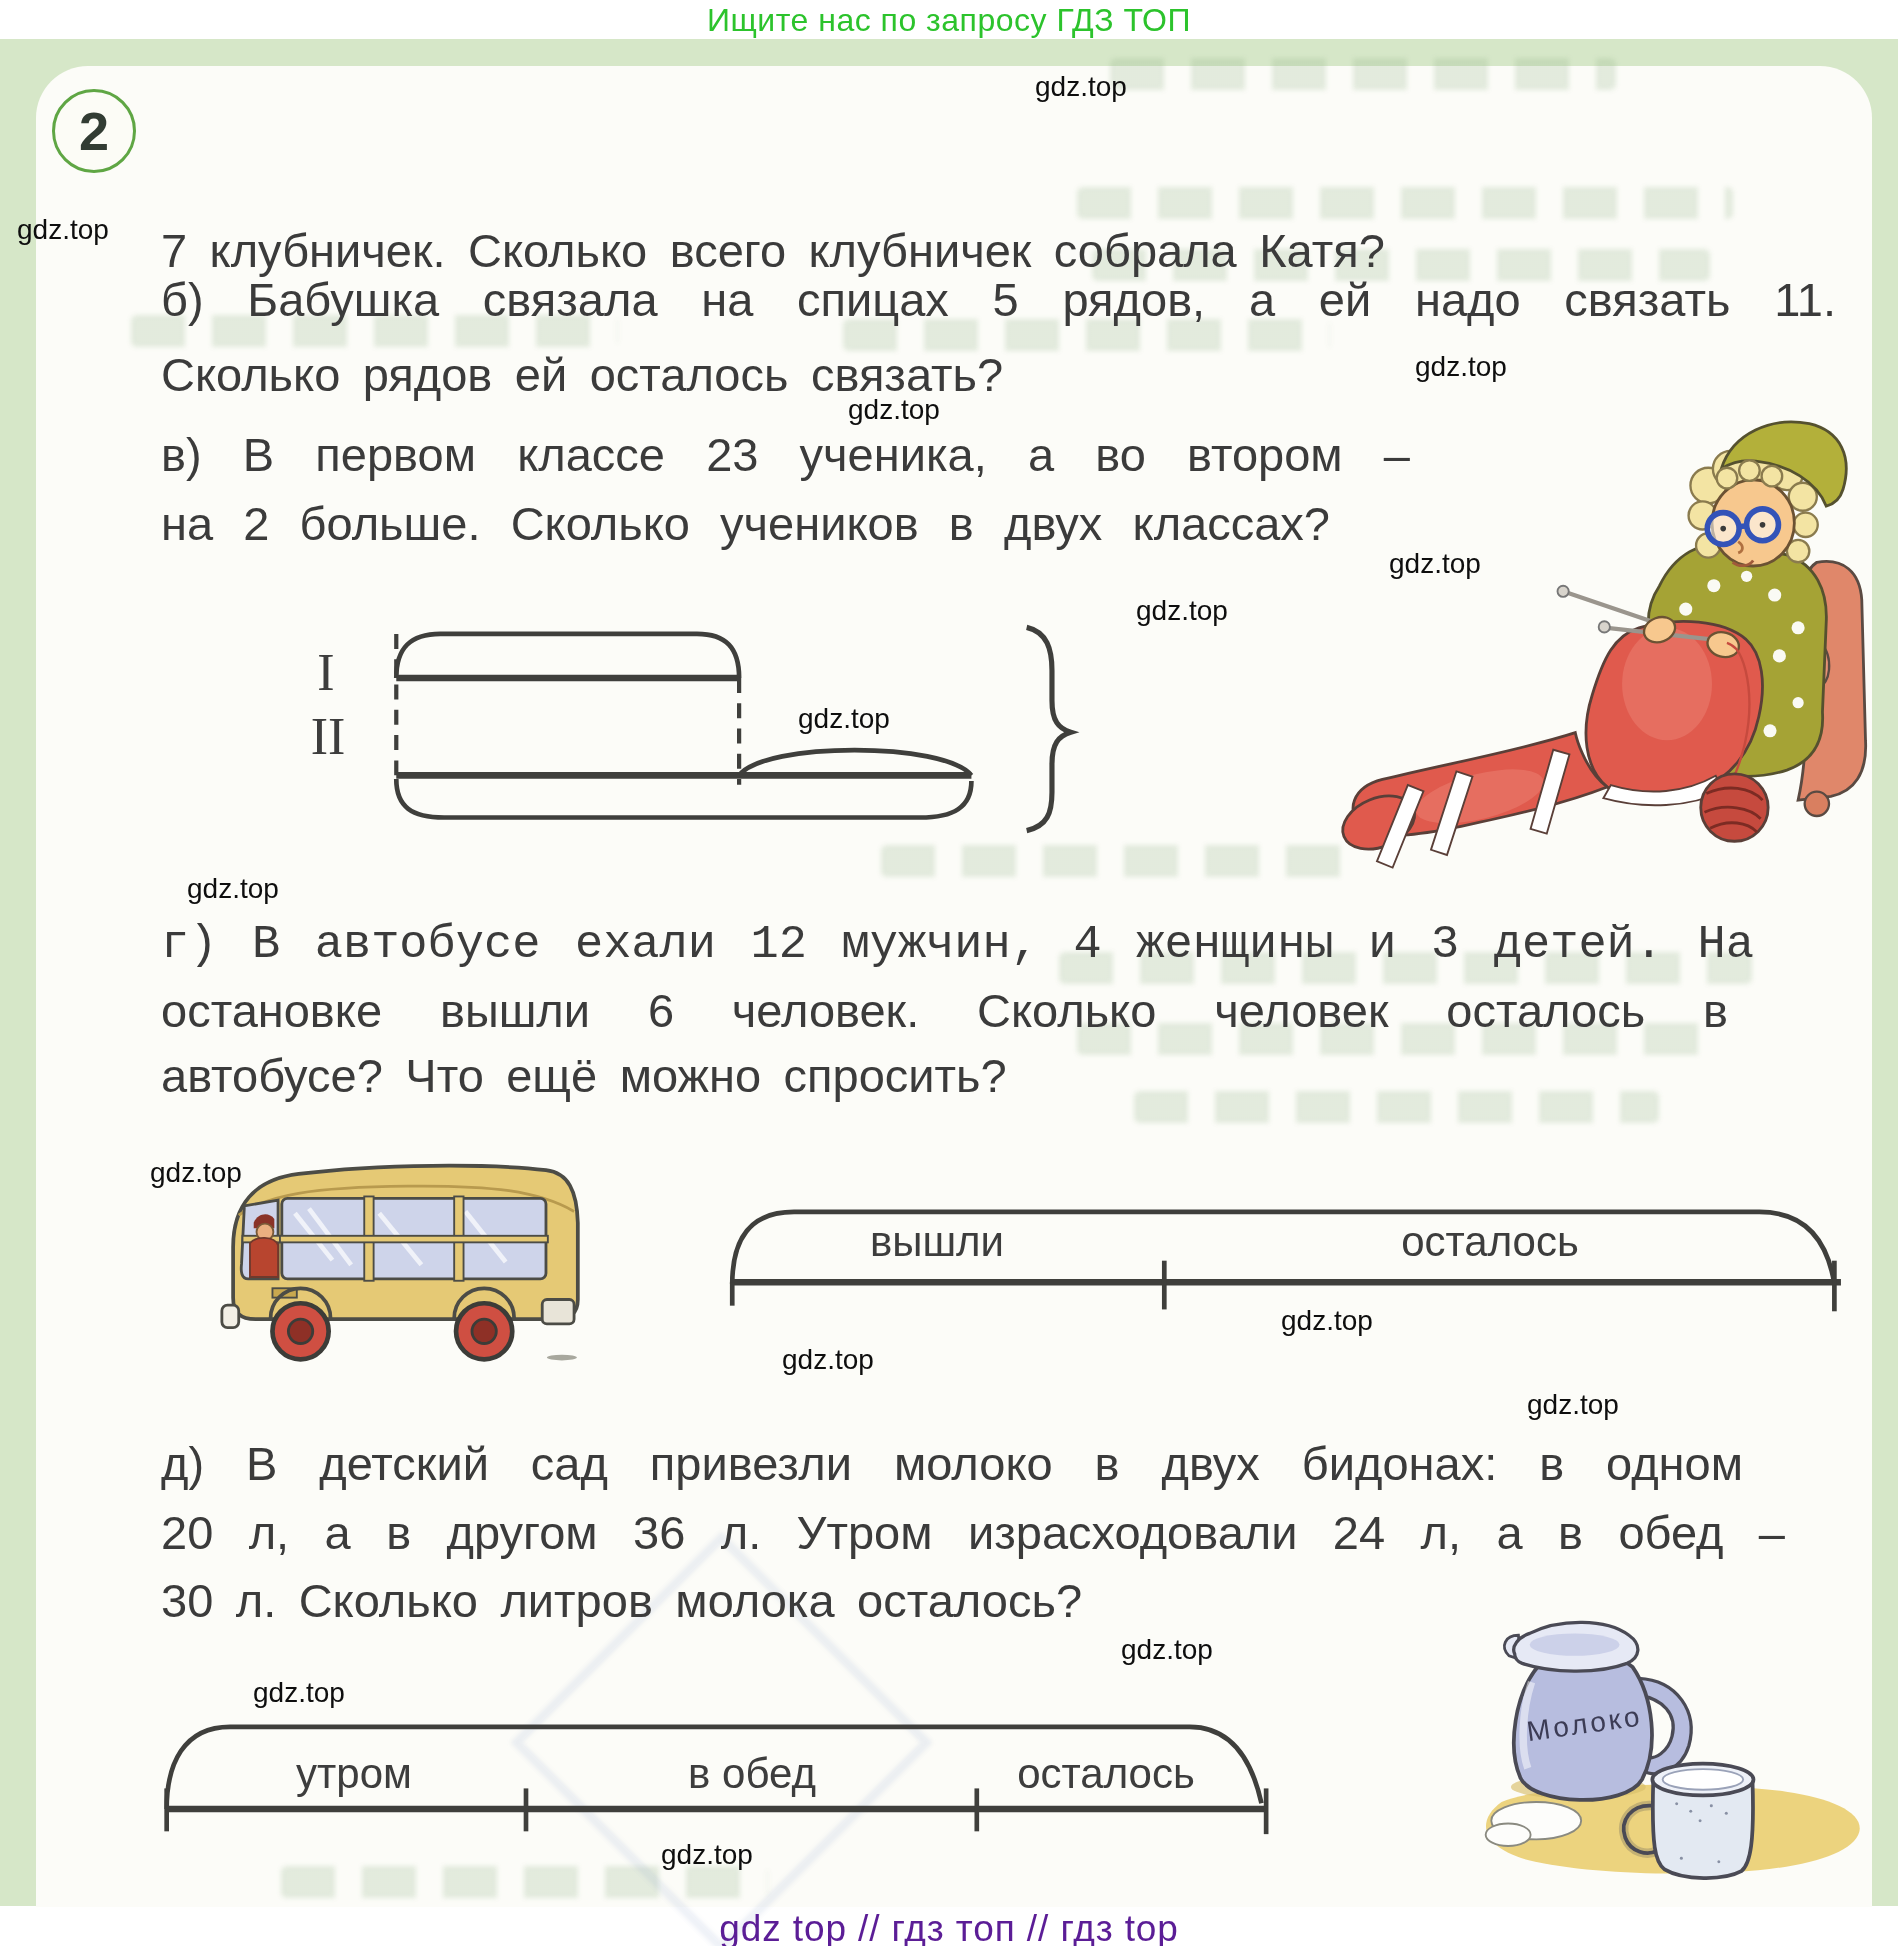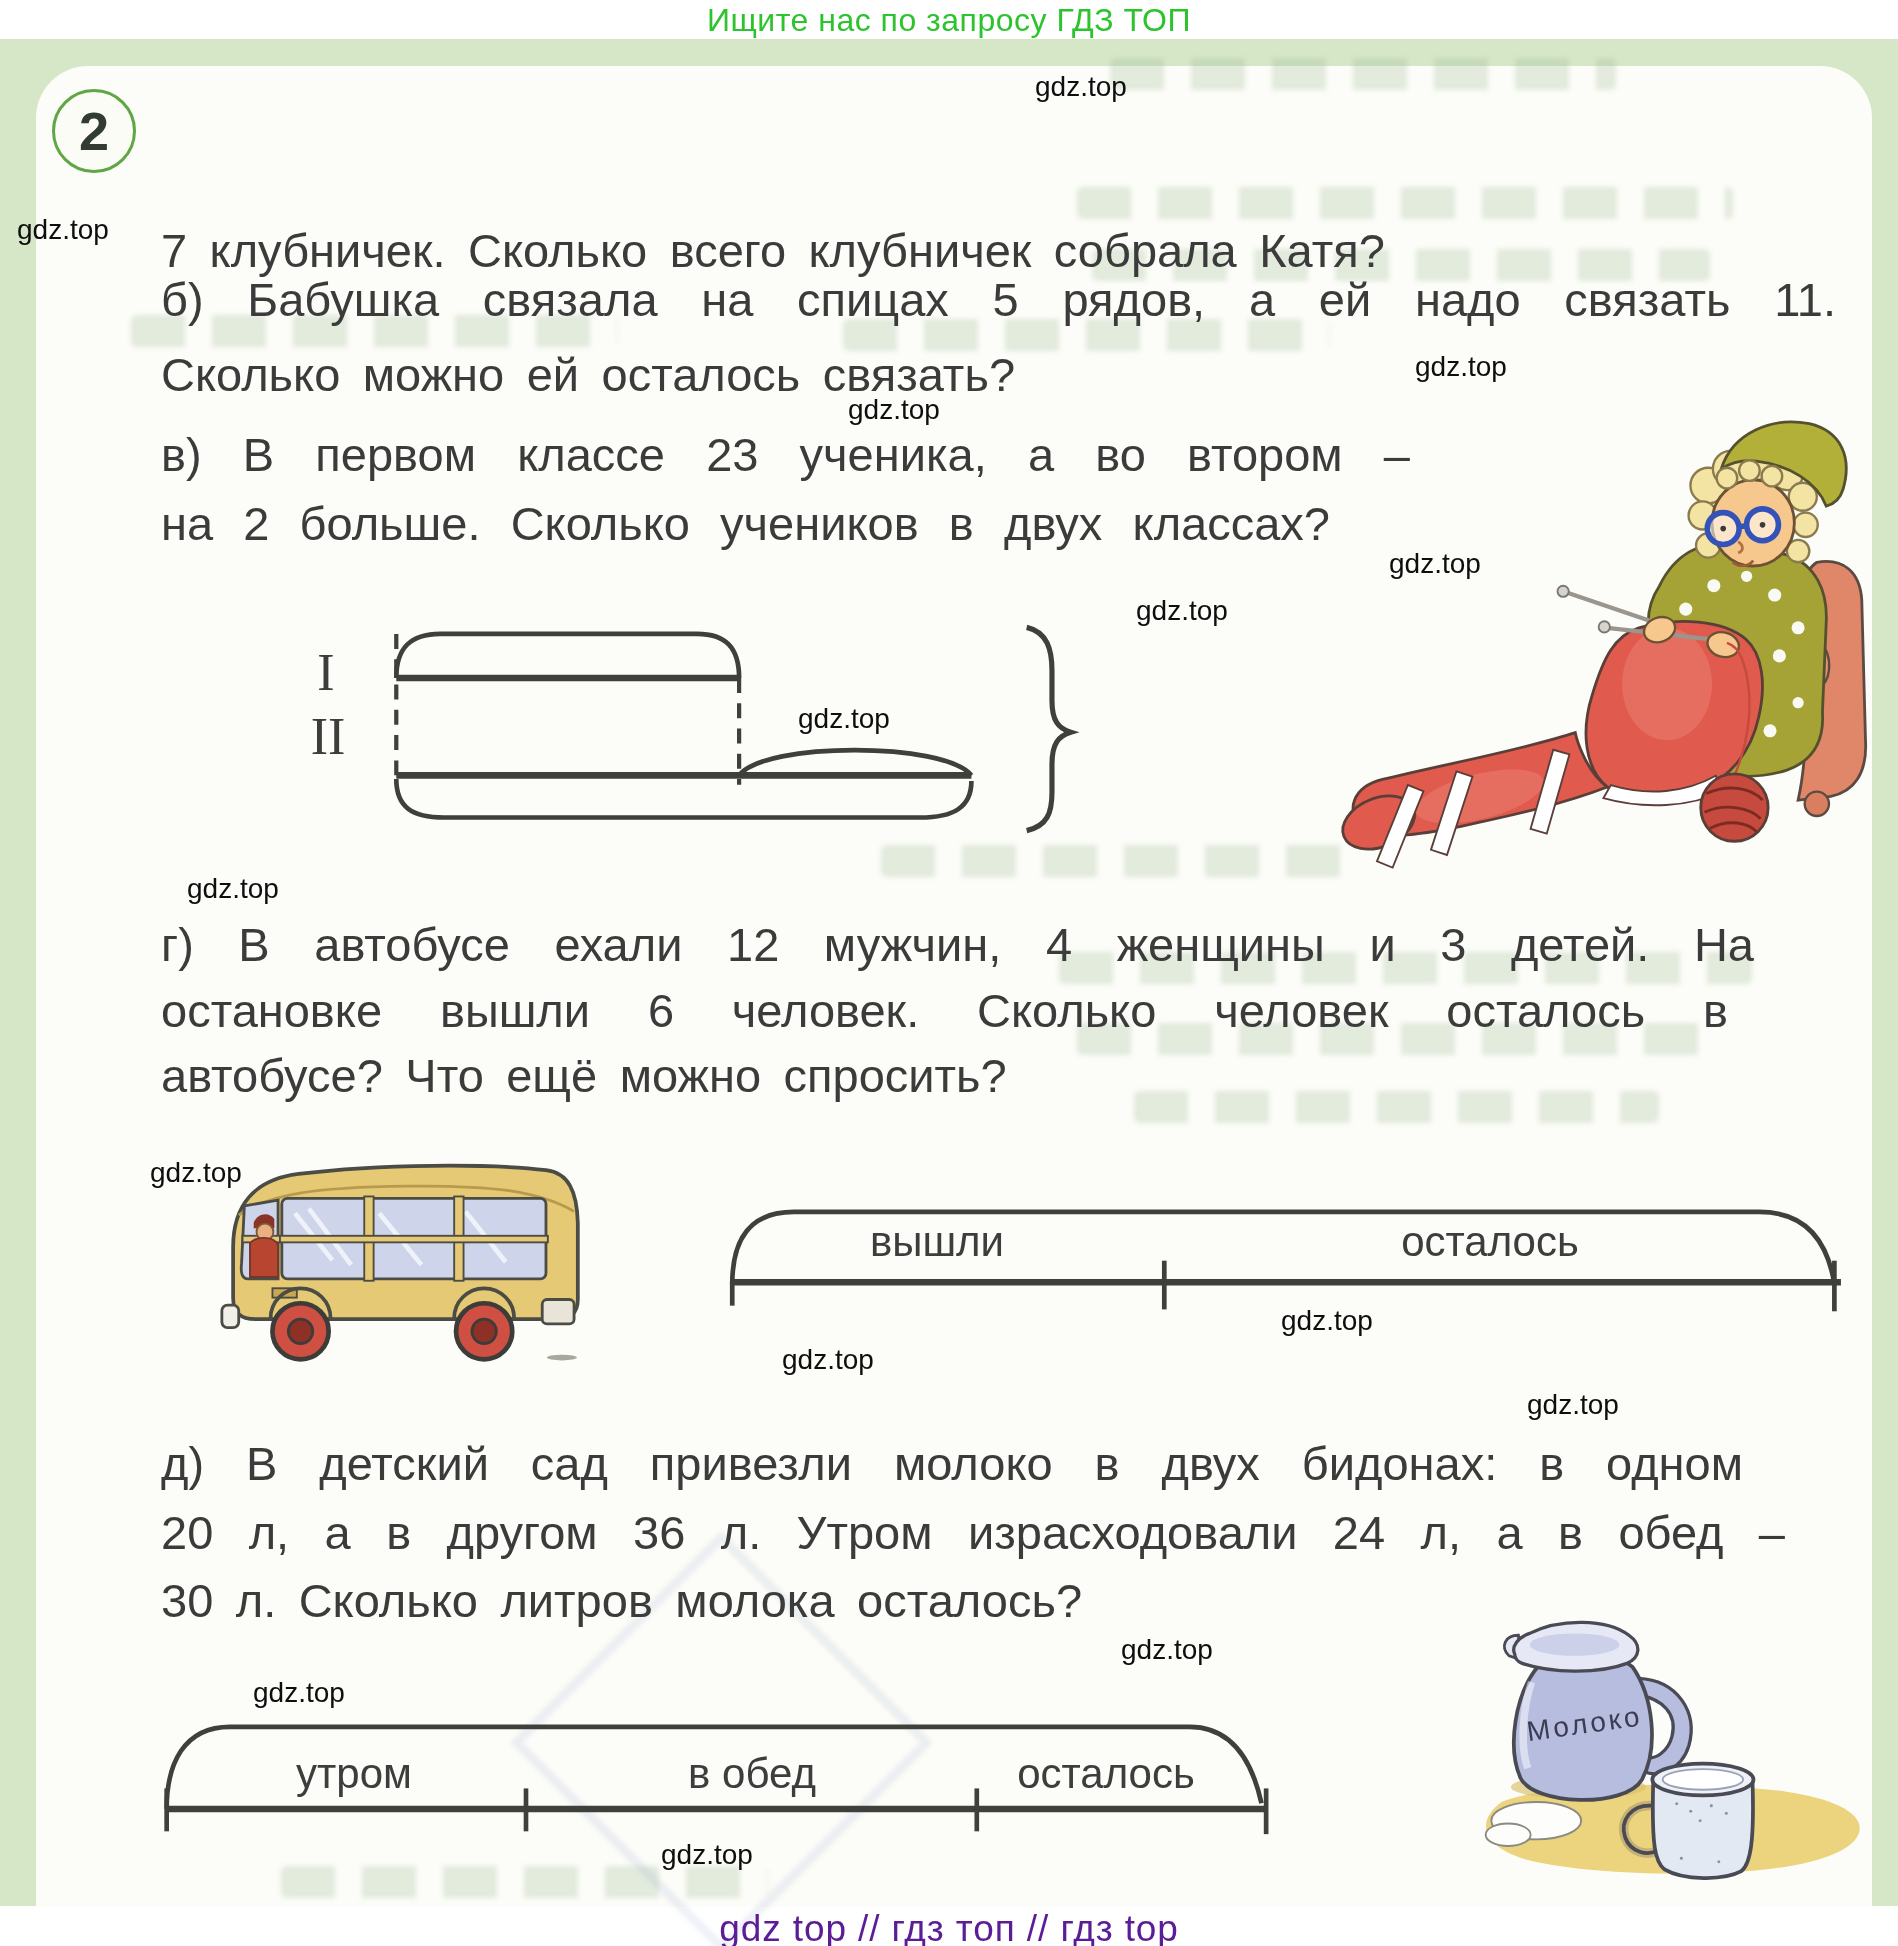--- a/index.html
+++ b/index.html
@@ -59,21 +59,21 @@
   <div class="ghost" style="left:281px;top:1866px;width:487px;"></div>
   <div class="ghost-star"></div>
 
   <div class="badge">
     <span>2</span>
   </div>
 
   <div class="pline nat" style="left:161px;top:181px;margin-top:44px;">7 клубничек. Сколько всего клубничек собрала Катя?</div>
 
   <div class="pline just" style="left:161px;top:274px;width:1675px;">б) Бабушка связала на спицах 5 рядов, а ей надо связать 11.</div>
-  <div class="pline nat" style="left:161px;top:349px;">Сколько можно ей осталось связать?</div>
+  <div class="pline nat" style="left:161px;top:349px;">Сколько рядов ей осталось связать?</div>
 
   <div class="pline just" style="left:161px;top:429px;width:1249px;">в) В первом классе 23 ученика, а во втором –</div>
   <div class="pline just" style="left:161px;top:498px;width:1169px;">на 2 больше. Сколько учеников в двух классах?</div>
 
   <span class="rlabel" style="left:326px;top:643px;">I</span>
   <span class="rlabel" style="left:328px;top:707px;">II</span>
   <svg style="left:356px;top:614px;" width="740" height="230" viewBox="0 0 790 245">
     <g fill="none" stroke="#3f3f3c">
       <path d="M 43 68 C 43 36, 58 21, 90 21 L 364 21 C 395 21, 409 36, 409 68" stroke-width="5"></path>
       <line x1="43" y1="68" x2="409" y2="68" stroke-width="7"></line>
@@ -162,21 +162,21 @@
 
     <path d="M 432 398 C 448 360, 452 320, 444 286 C 438 262, 430 258, 424 256" stroke="#c64a3e" stroke-width="2.5" fill="none"></path>
     <circle cx="432" cy="432" r="36" fill="#c64a3e" stroke="#5a3f38" stroke-width="3"></circle>
     <g stroke="#7c2b23" stroke-width="3" fill="none">
       <path d="M 402 417 C 424 407, 449 410, 462 424"></path>
       <path d="M 400 437 C 422 427, 449 432, 460 444"></path>
       <path d="M 406 454 C 426 444, 446 448, 456 458"></path>
     </g>
   </svg>
 
-  <div class="pline just" style="left:161px;top:919px;width:1593px;">г) В автобусе ехали 12 мужчин, 4 женщины и 3 детей. На</div>
+  <div class="pline just" style="left:161px;top:919px;width:1593px;font-family:Liberation Mono, monospace;">г) В автобусе ехали 12 мужчин, 4 женщины и 3 детей. На</div>
   <div class="pline just" style="left:161px;top:985px;width:1567px;">остановке вышли 6 человек. Сколько человек осталось в</div>
   <div class="pline nat" style="left:161px;top:1050px;">автобусе? Что ещё можно спросить?</div>
 
   <svg style="left:220px;top:1157px;" width="370" height="211" viewBox="0 0 395 225">
     <ellipse cx="365" cy="214" rx="16" ry="3" fill="#a8a89e"></ellipse>
     <path d="M 14 150 L 14 96 C 14 52, 36 24, 84 18 C 170 7, 290 7, 348 14 C 372 17, 381 36, 382 70 L 382 152 C 382 166, 374 173, 358 173 L 38 173 C 22 173, 14 166, 14 150 Z" fill="#e5c975" stroke="#4c4c46" stroke-width="4"></path>
     <path d="M 20 62 C 50 40, 100 32, 200 31 C 290 30, 340 36, 378 58" stroke="#b89a4e" stroke-width="3" fill="none"></path>
     <rect x="66" y="44" width="282" height="86" rx="6" fill="#ced4ea" stroke="#4c4c46" stroke-width="3"></rect>
     <path d="M 26 52 L 62 46 L 62 130 L 30 130 C 23 130, 22 122, 23 114 Z" fill="#ced4ea" stroke="#4c4c46" stroke-width="3"></path>
     <g stroke="rgba(255,255,255,.7)" stroke-width="5">

